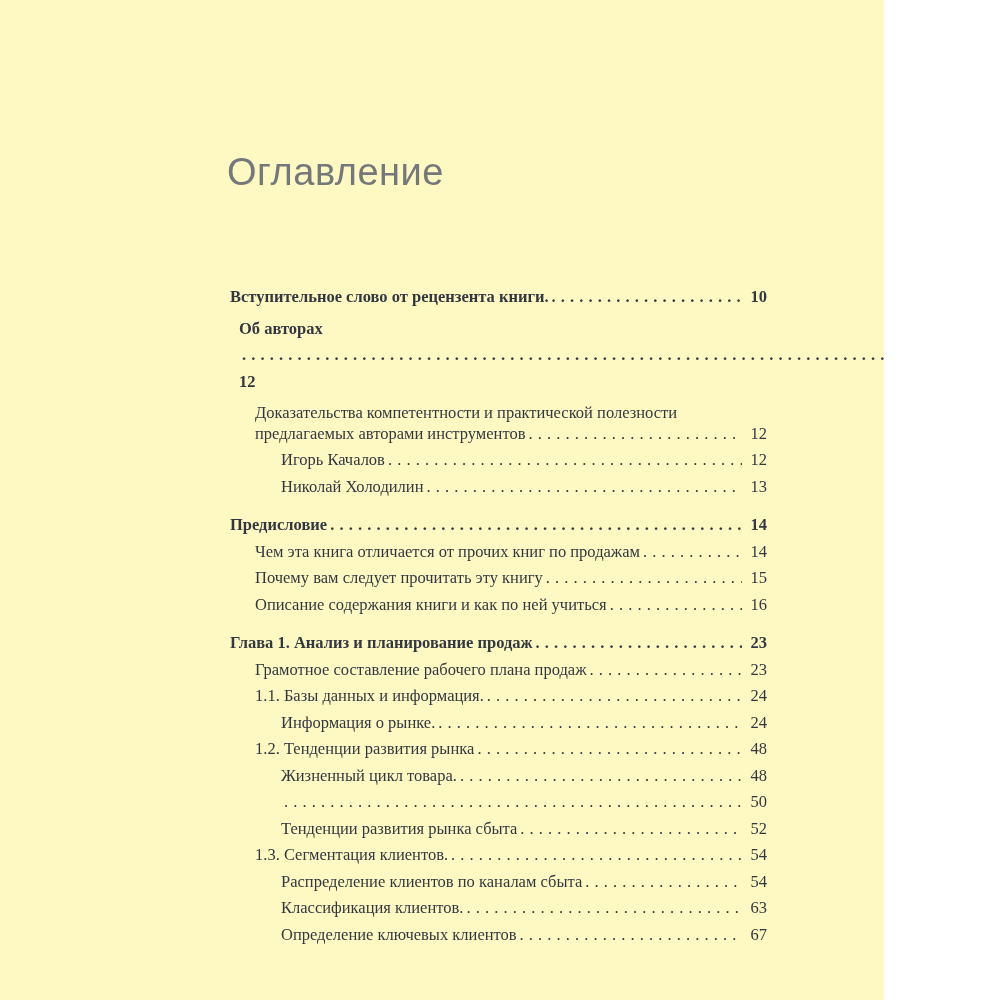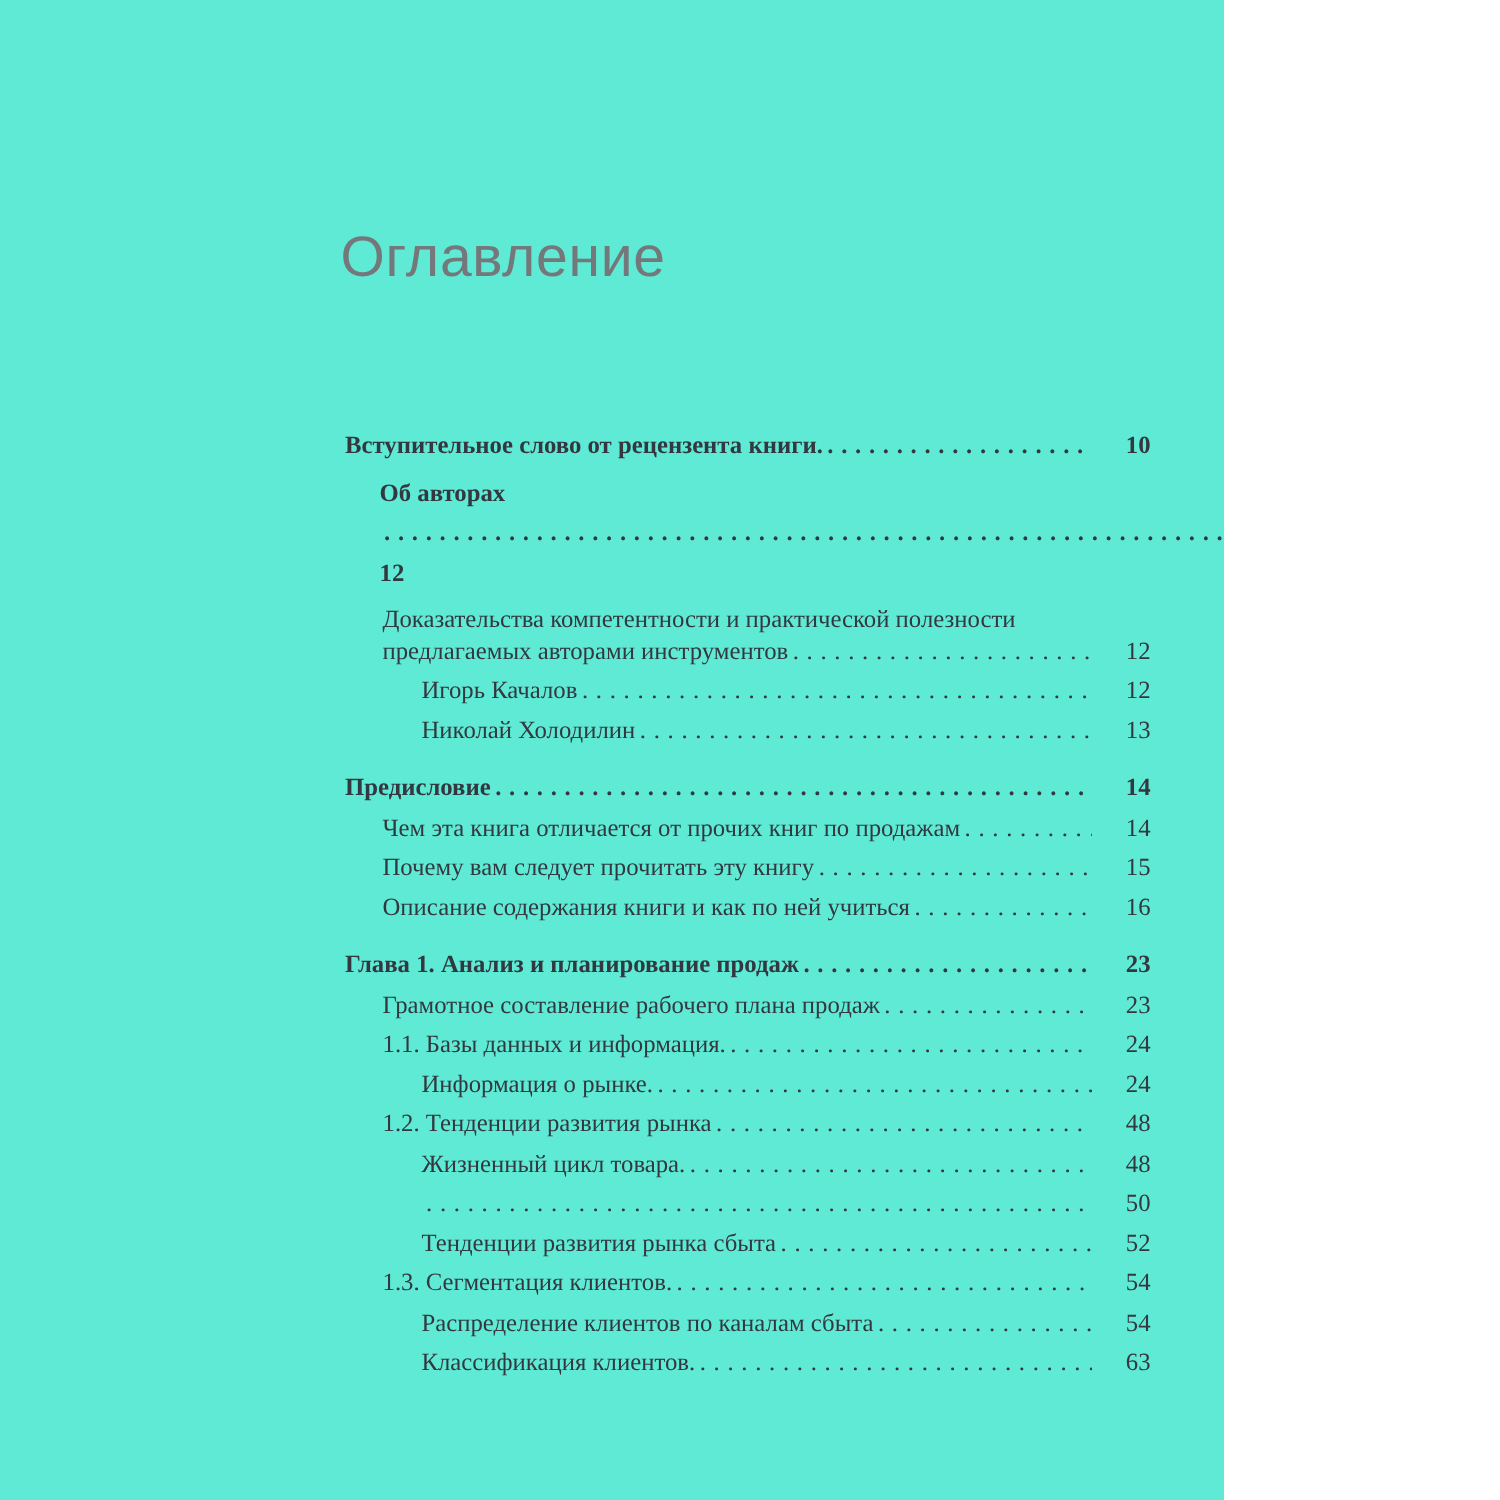--- a/index.html
+++ b/index.html
@@ -2,23 +2,23 @@
 <html><head>
 <meta charset="utf-8">
 <style>
   html, body {
     margin: 0;
     padding: 0;
     background: #ffffff;
   }
   .page {
     position: relative;
-    width: 816px;
+    width: 884px;
     height: 1000px;
-    background: #5eead4;
+    background: #fef9c3;
     overflow: hidden;
   }
   .page-title {
     position: absolute;
     left: 227px;
     top: 126px;
     font-family: "Liberation Sans", "DejaVu Sans", sans-serif;
     font-weight: 300;
     font-size: 38px;
     letter-spacing: 0.5px;
@@ -55,21 +55,21 @@
     white-space: nowrap;
     padding-left: 3px;
   }
   .dot-leader::after {
     content: ". . . . . . . . . . . . . . . . . . . . . . . . . . . . . . . . . . . . . . . . . . . . . . . . . . . . . . . . . . . . . . . . . . . . . . . . . . . . . . . . . . . .";
     letter-spacing: 0.5px;
   }
   .toc-row.no-dots .dot-leader::after { content: ""; }
   .toc-page {
     flex: 0 0 auto;
-    margin-left: 23px;
+    margin-left: 9px;
     text-align: left;
   }
 </style>
 </head>
 <body>
 
 <div class="page">
   <h1 class="page-title">Оглавление</h1>
 
   <div class="toc">
@@ -192,14 +192,19 @@
     <span class="dot-leader"></span>
     <span class="toc-page">54</span>
   </div>
 
   <div class="toc-row indent-2">
     <span class="toc-label">Классификация клиентов.</span>
     <span class="dot-leader"></span>
     <span class="toc-page">63</span>
   </div>
 
+  <div class="toc-row indent-2">
+    <span class="toc-label">Определение ключевых клиентов</span>
+    <span class="dot-leader"></span>
+    <span class="toc-page">67</span>
+  </div>
 </div>
 </div>
 
 </body></html>

